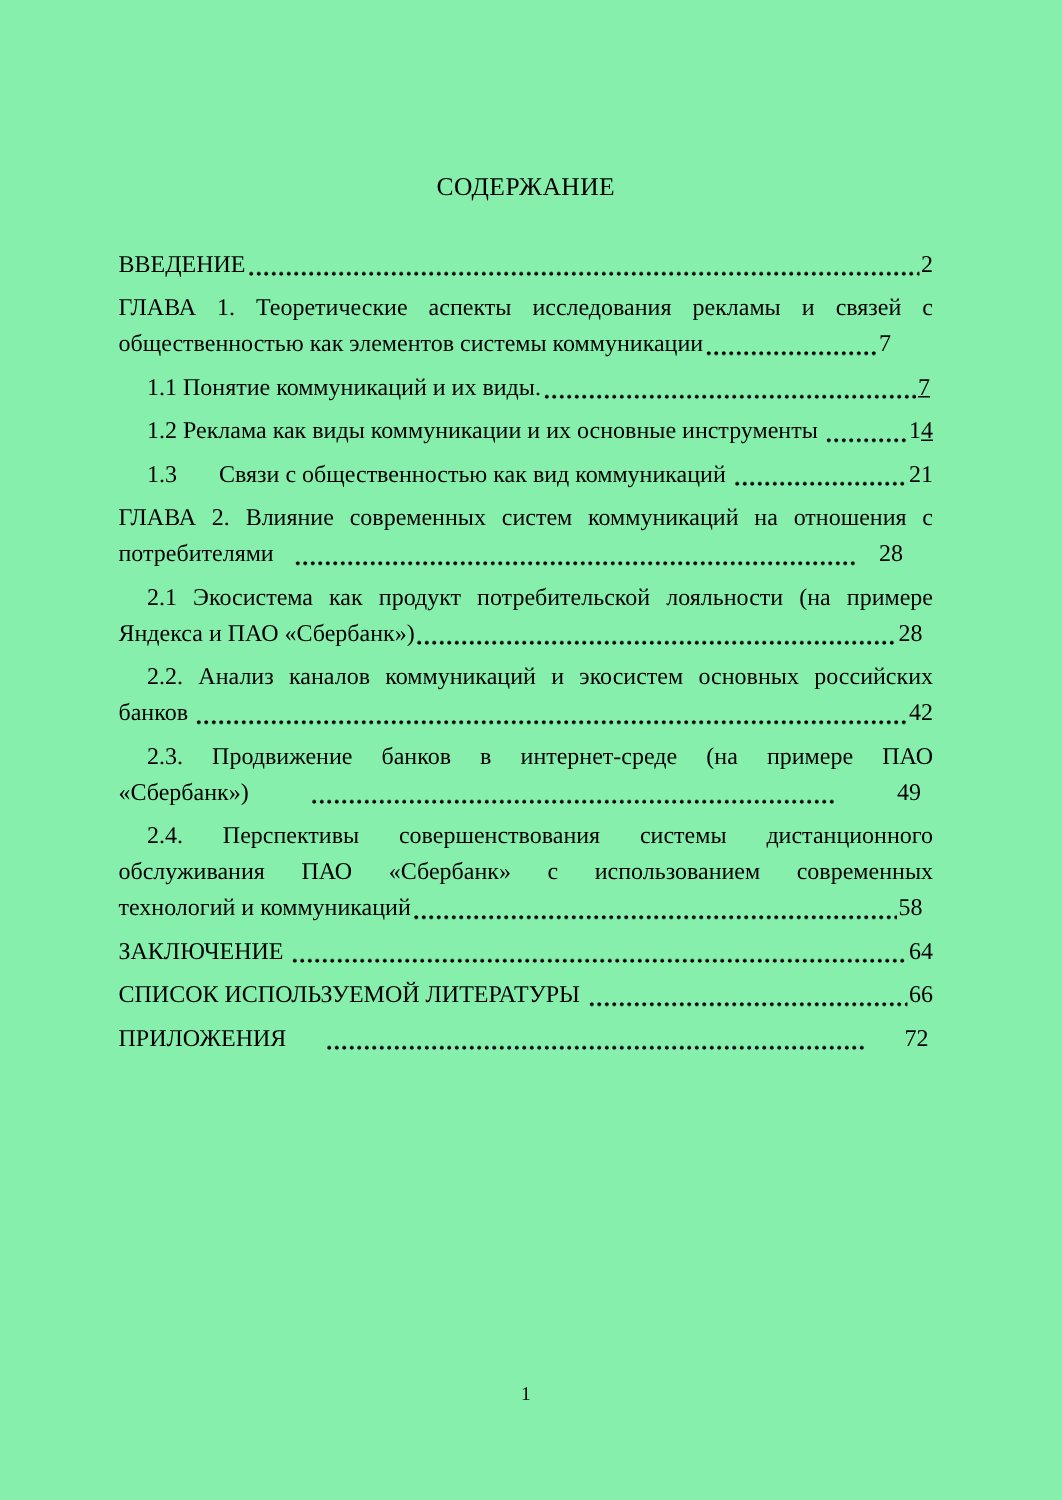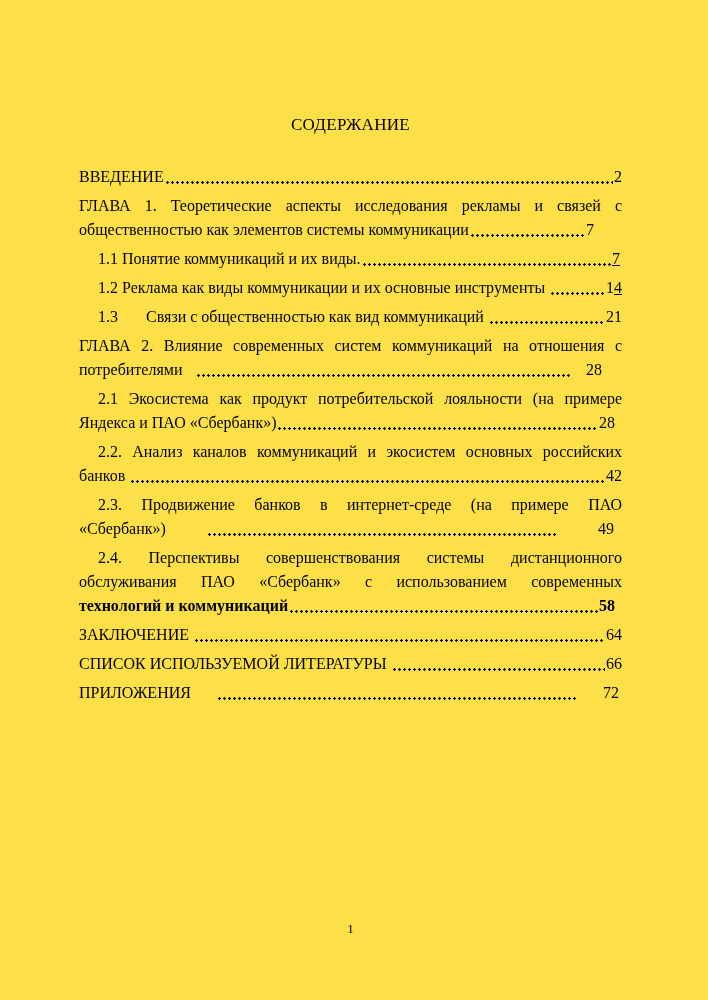--- a/index.html
+++ b/index.html
@@ -4,21 +4,21 @@
 <style>
   html, body {
     margin: 0;
     padding: 0;
     background: #ffffff;
   }
   .doc-page {
     position: relative;
     width: 708px;
     height: 1000px;
-    background: #fde047;
+    background: #86efac;
     color: #000000;
     font-family: "Liberation Serif", "DejaVu Serif", serif;
     box-sizing: border-box;
     padding: 114px 86px 0 79px;
     overflow: hidden;
   }
   .doc-title {
     font-size: 17px;
     font-weight: normal;
     line-height: 22px;
@@ -137,21 +137,21 @@
         <div class="wrap-line first">2.3. Продвижение банков в интернет-среде (на примере ПАО</div>
         <div class="last-line" style="padding-right: 8px; gap: 40px;">
           <span class="txt">«Сбербанк»)</span>
           <span class="dots"></span>
           <span class="pg"><span>49</span></span>
         </div>
       </div>
       <div class="entry lvl1">
         <div class="wrap-line first">2.4. Перспективы совершенствования системы дистанционного</div>
         <div class="wrap-line">обслуживания ПАО «Сбербанк» с использованием современных</div>
-        <div class="last-line" style="padding-right: 7px; font-weight: bold;">
+        <div class="last-line" style="padding-right: 7px;">
           <span class="txt">технологий и коммуникаций</span>
           <span class="dots"></span>
           <span class="pg"><span>58</span></span>
         </div>
       </div>
       <div class="entry lvl0">
         <div class="last-line first" style="padding-right: 0px;">
           <span class="txt">ЗАКЛЮЧЕНИЕ </span>
           <span class="dots"></span>
           <span class="pg"><span> 64</span></span>

